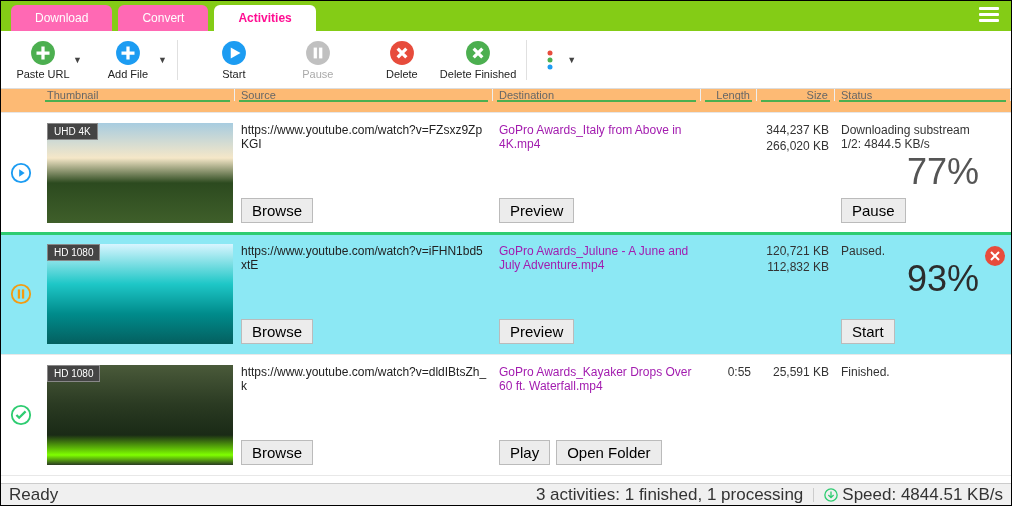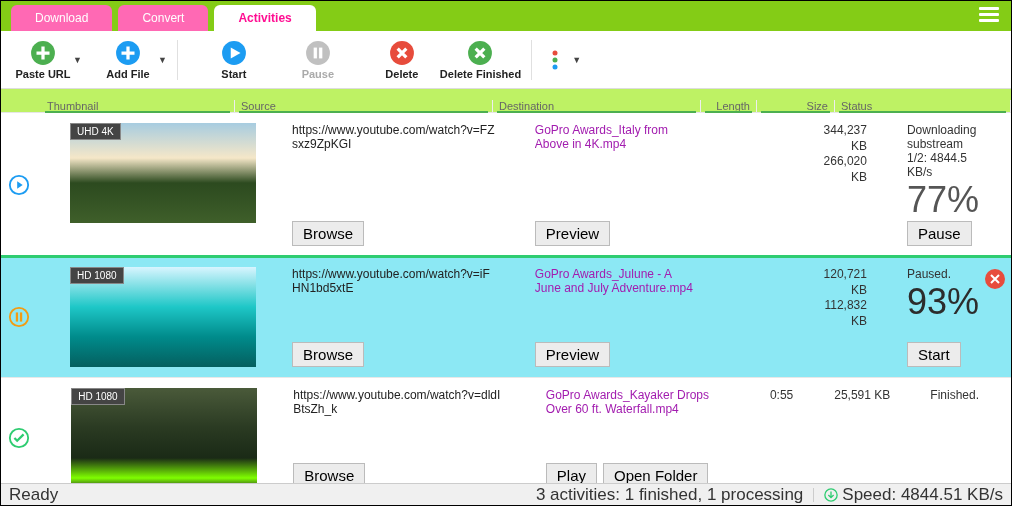--- a/index.html
+++ b/index.html
@@ -6,37 +6,37 @@
 body { font-family: "Segoe UI", Tahoma, sans-serif; font-size: 12px; color: #333; background: #fff; width: 1012px; height: 506px; overflow: hidden; border: 1px solid #000; display: flex; flex-direction: column; }
 .tabbar { background: #84cc16; height: 30px; display: flex; align-items: flex-end; padding-left: 10px; position: relative; }
 .tab { height: 26px; line-height: 26px; padding: 0 24px; color: #fff; cursor: pointer; border-radius: 6px 6px 0 0; margin-right: 6px; }
 .tab.inactive { background: #ff69b4; }
 .tab.active { background: #fff; color: #ff0e92; font-weight: 600; }
 .menu-btn { position: absolute; right: 8px; top: 3px; width: 24px; height: 24px; cursor: pointer; }
 .menu-btn div { width: 20px; height: 3px; background: #fff; margin: 3px 0; border-radius: 1px; }
 .toolbar { height: 58px; background: #fff; display: flex; align-items: center; padding: 0 14px; gap: 0; border-bottom: 1px solid #ddd; }
 .tool-item { display: flex; flex-direction: column; align-items: center; justify-content: center; min-width: 56px; cursor: pointer; }
 .tool-item .icon-wrap { width: 26px; height: 26px; display: flex; align-items: center; justify-content: center; }
-.tool-item .lbl { font-size: 11px; color: #222; margin-top: 2px; font-weight: bold; }
+.tool-item .lbl { font-size: 11px; color: #222; margin-top: 2px; }
 .tool-item.disabled .lbl { color: #aaa; }
 .tool-sep { width: 1px; height: 40px; background: #e0e0e0; margin: 0 10px; }
 .tool-arrow { font-size: 9px; color: #444; margin-left: 2px; cursor: pointer; align-self: center; }
-.col-header { height: 24px; background: #bef264; border-bottom: 1px solid #e6e6e6; display: flex; align-items: flex-end; font-size: 11px; color: #666; position: relative; }
+.col-header { height: 24px; background: #fdba74; border-bottom: 1px solid #e6e6e6; display: flex; align-items: flex-start; font-size: 11px; color: #666; position: relative; }
 .col-header > div { padding: 0 6px; border-right: 1px solid #eee; position: relative; }
 .col-header > div::after { content: ""; position: absolute; right: 4px; bottom: -1px; width: calc(100% - 8px); height: 2px; background: #4caf50; }
 .col-handle { width: 40px; border-right: none !important; }
 .col-handle::after { display: none !important; }
 .col-thumb { width: 194px; }
 .col-source { width: 258px; }
 .col-dest { width: 208px; }
 .col-len { width: 56px; text-align: right; }
 .col-size { width: 78px; text-align: right; }
 .col-status { flex: 1; }
 .rows { flex: 1; overflow-y: auto; }
-.row { display: flex; min-height: 118px; border-bottom: 1px solid #e8e8e8; position: relative; padding-top: 6px; padding-bottom: 6px; gap: 28px; }
+.row { display: flex; min-height: 118px; border-bottom: 1px solid #e8e8e8; position: relative; padding-top: 6px; padding-bottom: 6px; }
 .row.selected { background: #8ce8f4; }
 .row.selected::before { content: ""; position: absolute; top: -2px; left: 0; right: 0; height: 3px; background: #2ecc71; }
 .cell { padding: 4px 6px; }
 .cell-handle { width: 40px; display: flex; align-items: center; justify-content: center; }
 .cell-thumb { width: 194px; position: relative; }
 .cell-source { width: 258px; display: flex; flex-direction: column; justify-content: space-between; }
 .cell-dest { width: 208px; display: flex; flex-direction: column; justify-content: space-between; }
 .cell-len { width: 56px; text-align: right; }
 .cell-size { width: 78px; text-align: right; }
 .cell-status { flex: 1; position: relative; padding-right: 32px; }

